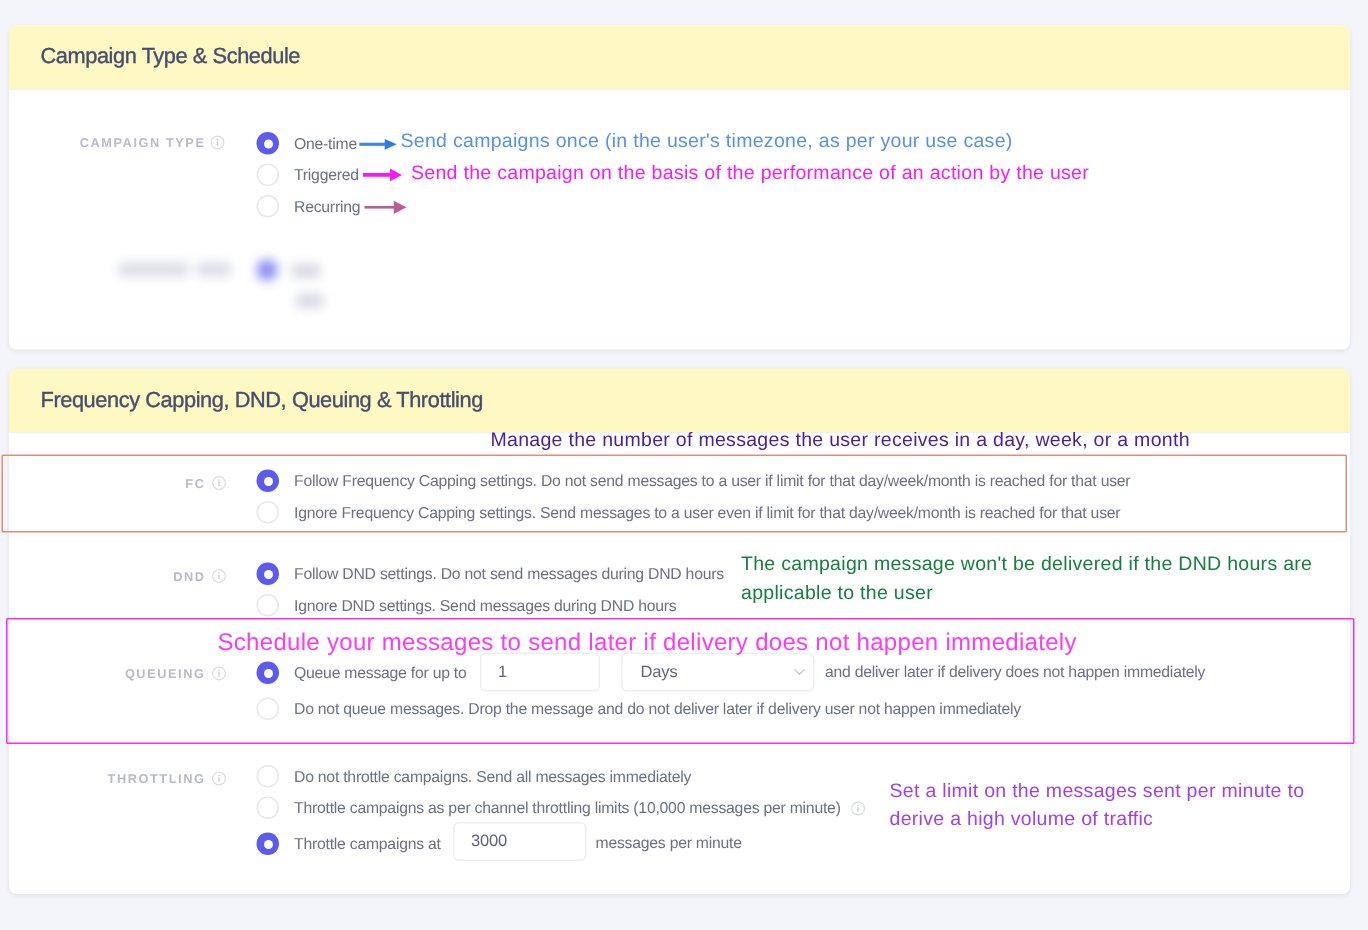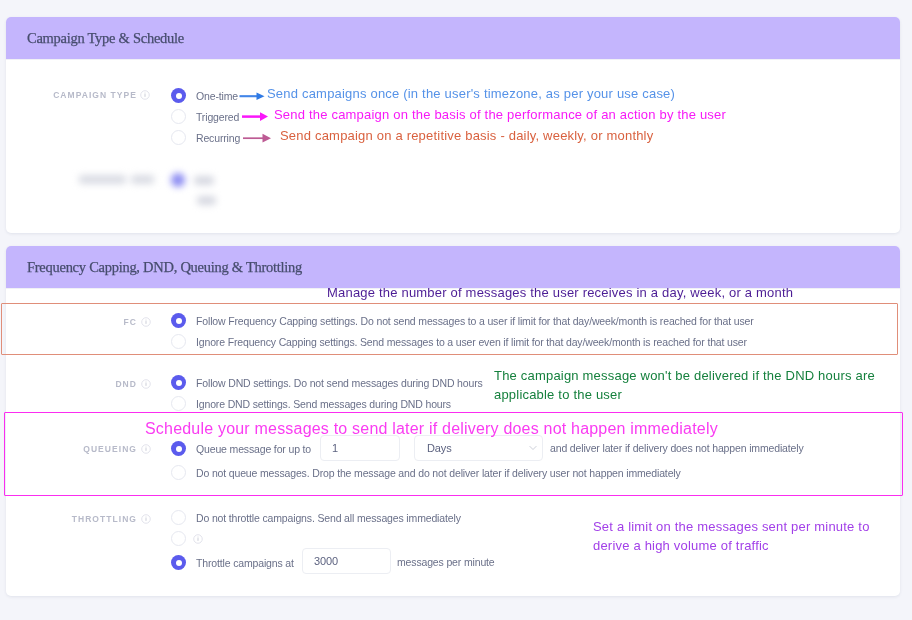--- a/index.html
+++ b/index.html
@@ -10,23 +10,23 @@
     -webkit-font-smoothing: antialiased;
   }
   .page { position:relative; width:912px; height:620px; overflow:hidden; }
   .card {
     position:absolute; background:#fff; border-radius:5px;
     box-shadow:0 1px 3px rgba(60,64,110,.10);
   }
   #card1 { left:6px; top:17px; width:894px; height:216px; }
   #card2 { left:6px; top:246px; width:894px; height:350px; }
   .card-head {
-    height:43px; border-bottom:1px solid #f0f1f6; background:#c4b5fd;
+    height:43px; border-bottom:1px solid #f0f1f6; background:#fef9c3;
     border-radius:5px 5px 0 0;
-    display:flex; align-items:center; padding-left:21px;font-family:Liberation Serif, serif;
+    display:flex; align-items:center; padding-left:21px;
   }
   .card-title { font-size:14.5px; font-weight:500; color:#474d6e; letter-spacing:-0.27px; -webkit-text-stroke:0.25px #474d6e; }
   .flabel {
     font-size:8.5px; font-weight:700; letter-spacing:1.05px;
     color:#b7bac9; text-transform:uppercase; text-align:right;
     position:absolute; white-space:nowrap; height:14px;
     display:flex; align-items:center; justify-content:flex-end;
   }
   .flabel > span:first-child { display:block; }
   .info {
@@ -188,20 +188,21 @@
         <circle cx="5.5" cy="3.3" r="0.62" fill="#ccced8"></circle>
         <rect x="4.95" y="4.5" width="1.1" height="3.2" rx="0.45" fill="#ccced8"></rect>
       </svg>
     </span>
   <div class="opt" style="position:absolute;left:171px;top:510px;">
     <span class="radio off"></span>
     <span class="otext">Do not throttle campaigns. Send all messages immediately</span>
   </div>
   <div class="opt" style="position:absolute;left:171px;top:531px;">
     <span class="radio off"></span>
+    <span class="otext">Throttle campaigns as per channel throttling limits (10,000 messages per minute)</span>
     <span class="info" style="margin-left:7px;">
         <svg viewBox="0 0 11 11">
           <circle cx="5.5" cy="5.5" r="4.7" fill="none" stroke="#dbdde6" stroke-width="0.9"></circle>
           <circle cx="5.5" cy="3.3" r="0.62" fill="#ccced8"></circle>
           <rect x="4.95" y="4.5" width="1.1" height="3.2" rx="0.45" fill="#ccced8"></rect>
         </svg>
       </span>
   </div>
   <div class="opt" style="position:absolute;left:171px;top:555px;">
     <span class="radio on"></span>
@@ -222,21 +223,20 @@
       <path d="M260 112.3 L268 116.6 L260 120.9 Z" fill="#fa16fa"></path>
     </g>
     <g>
       <path d="M243 138.2 L264 138.2" stroke="#bd5b94" stroke-width="1.7" fill="none"></path>
       <path d="M262.5 133.8 L271 138.2 L262.5 142.6 Z" fill="#bd5b94"></path>
     </g>
   </svg>
 
   <div class="ann" style="left:267px;top:85px;font-size:13px;color:#5592e8;">Send campaigns once (in the user's timezone, as per your use case)</div>
   <div class="ann" style="left:274px;top:106px;font-size:13px;color:#f719f7;">Send the campaign on the basis of the performance of an action by the user</div>
-  <div class="ann" style="left:280px;top:127px;font-size:13px;color:#d9613f;">Send campaign on a repetitive basis - daily, weekly, or monthly</div>
 
   <div class="ann" style="left:327px;top:284px;font-size:13px;color:#4c1d95;">Manage the number of messages the user receives in a day, week, or a month</div>
   <div class="ann" style="left:494px;top:367px;font-size:13px;color:#15803d;">The campaign message won't be delivered if the DND hours are
 applicable to the user</div>
   <div class="ann" style="left:145px;top:417px;font-size:16px;color:#fa3cf2;">Schedule your messages to send later if delivery does not happen immediately</div>
   <div class="ann" style="left:593px;top:518px;font-size:13px;color:#a240e8;">Set a limit on the messages sent per minute to
 derive a high volume of traffic</div>
 
   <div class="hbox" style="left:1px;top:303px;width:897px;height:52px;border:1.6px solid #e08e79;"></div>
   <div class="hbox" style="left:4px;top:412px;width:899px;height:84px;border:1.9px solid #fb2df0;"></div>

